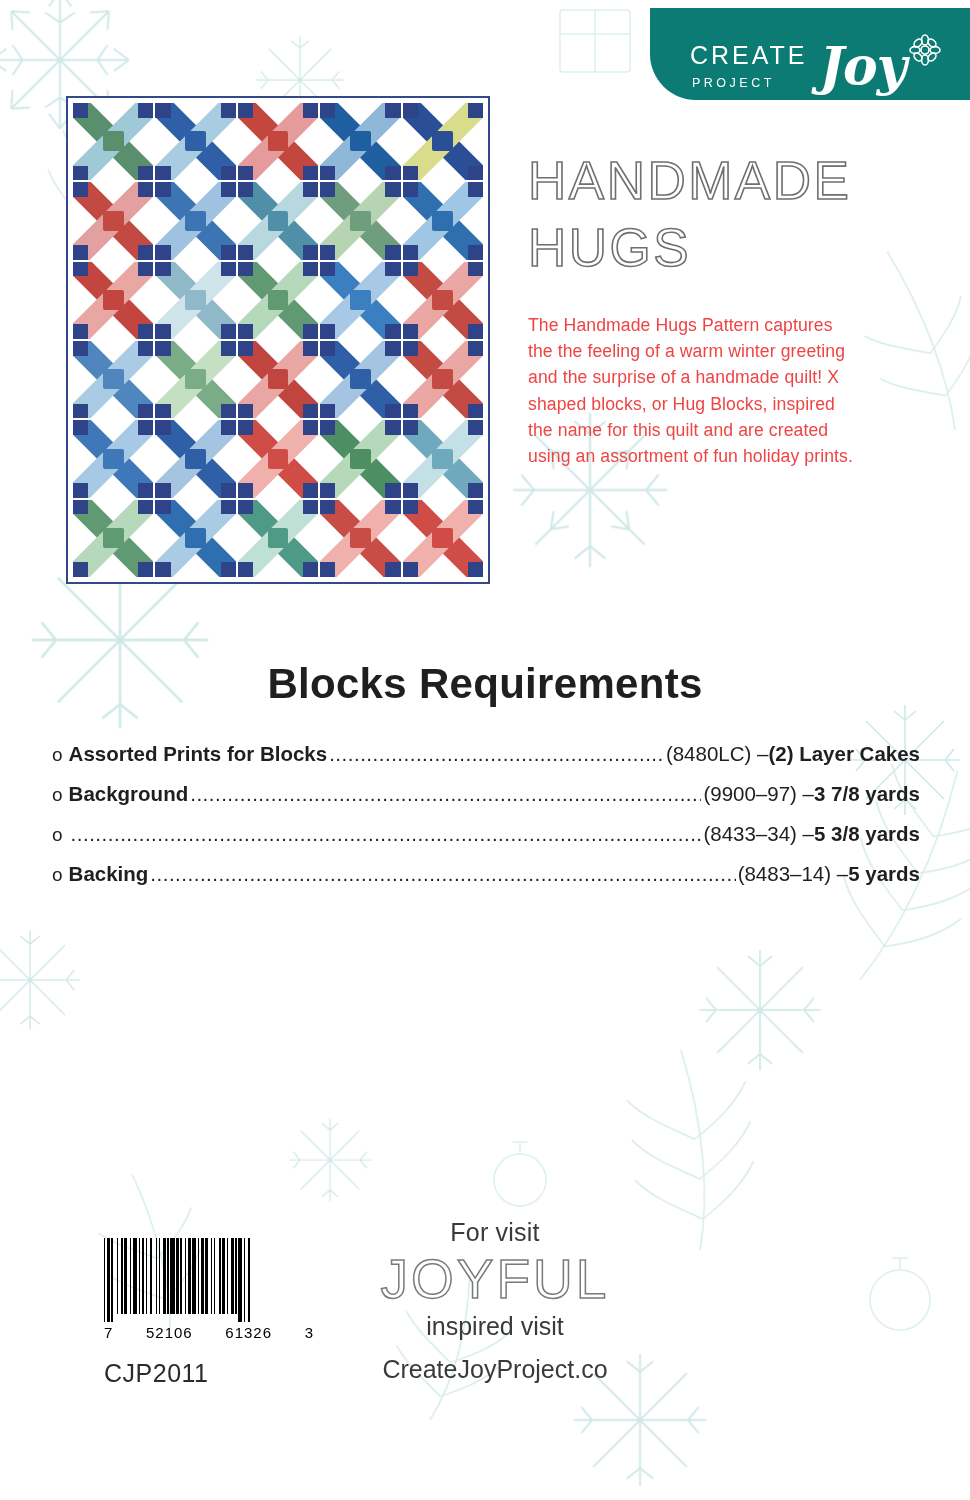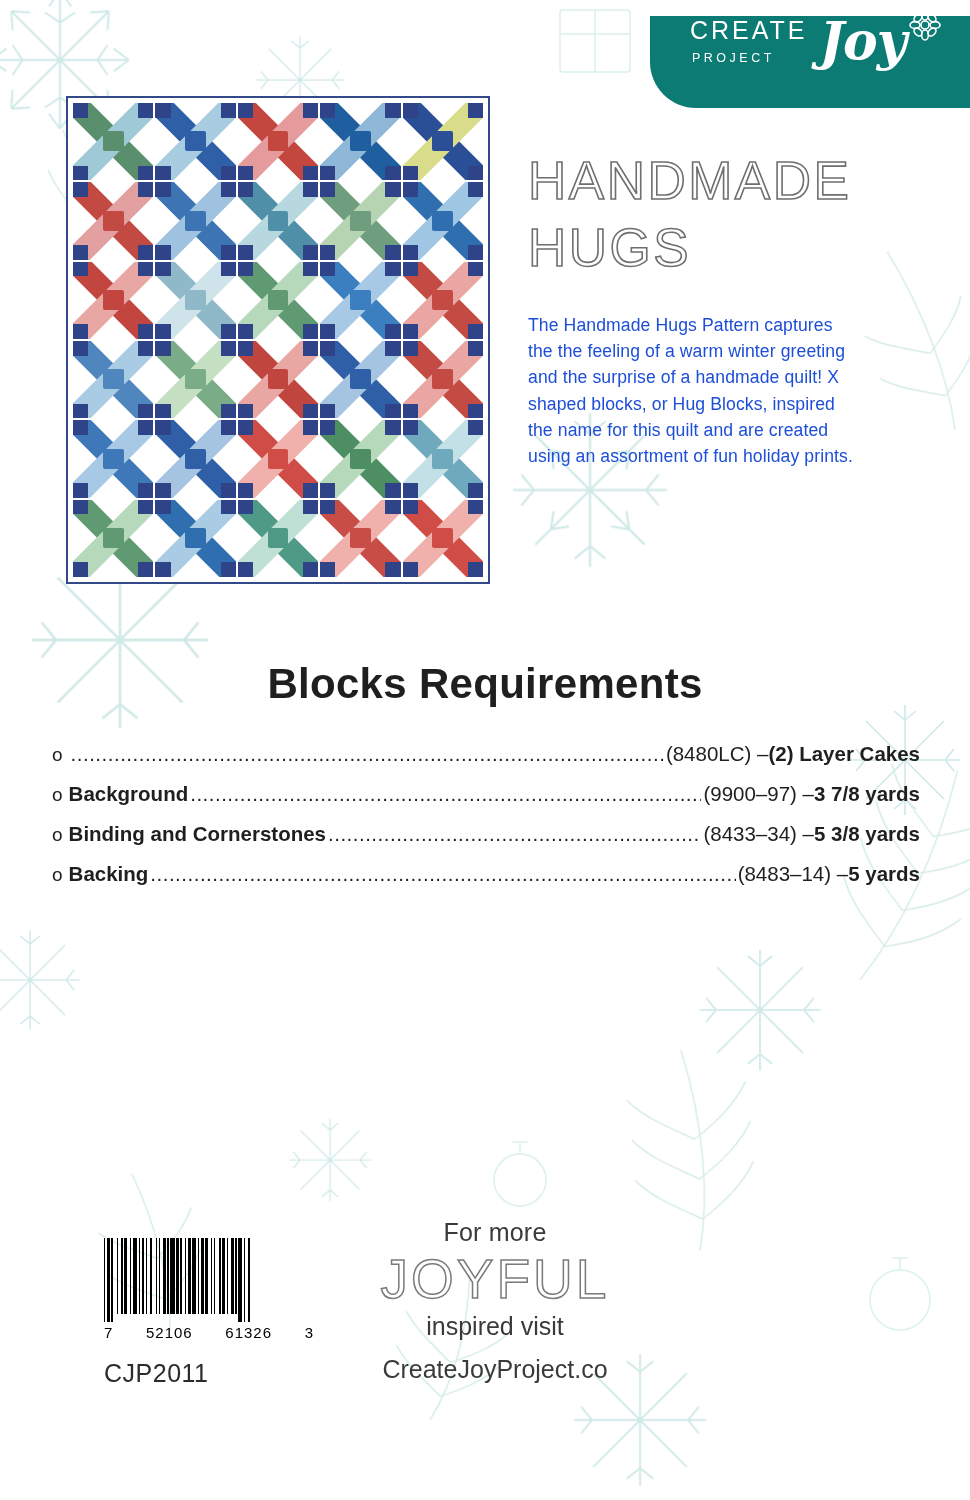--- a/index.html
+++ b/index.html
@@ -23,29 +23,29 @@
     overflow: hidden;
     pointer-events: none;
   }
   .bg-layer svg {
     position: absolute;
   }
 
   
   .brand-badge {
     position: absolute;
-    top: 16px;
+    top: 8px;
     right: 0;
     width: 320px;
     height: 92px;
     background: #0c7b73;
     border-bottom-left-radius: 46px;
     color: #ffffff;
     display: flex;
-    align-items: flex-start;
+    align-items: flex-end;
     justify-content: center;
   }
   .brand-inner {
     display: flex;
     align-items: center;
     gap: 6px;
     transform: translate(6px, -4px);
   }
   .brand-stack {
     display: flex;
@@ -152,21 +152,21 @@
     line-height: 1.26;
     color: transparent;
     -webkit-text-stroke: 1.6px #6f6f6f;
     text-transform: uppercase;
     margin: 0;
   }
   .description {
     margin-top: 30px;
     font-size: 17.6px;
     line-height: 1.5;
-    color: #1d4ed8;
+    color: #ef4444;
     width: 330px;
     letter-spacing: 0.1px;
   }
 
   
   .fabric-heading {
     position: absolute;
     left: 0;
     right: 0;
     top: 660px;
@@ -674,34 +674,34 @@
     <span>HANDMADE</span><br>
     <span>HUGS</span>
   </h1>
   <p class="description">The Handmade Hugs Pattern captures the the feeling of a warm winter greeting and the surprise of a handmade quilt! X shaped blocks, or Hug Blocks, inspired the name for this quilt and are created using an assortment of fun holiday prints.</p>
 </div>
 
 <div class="fabric-heading">Blocks Requirements</div>
 <div class="fabric-list" id="fabric-list">
     <div class="fabric-row">
       <span class="fabric-bullet">o</span>
+      <span class="fabric-name">Assorted Prints for Blocks</span>
       <span class="dots">........................................................................................................................................................................................................</span>
       <span class="fabric-sku">(8480LC) – </span>
       <span class="fabric-amount">(2) Layer Cakes</span>
     </div>
     <div class="fabric-row">
       <span class="fabric-bullet">o</span>
       <span class="fabric-name">Background</span>
       <span class="dots">........................................................................................................................................................................................................</span>
       <span class="fabric-sku">(9900–97) – </span>
       <span class="fabric-amount">3 7/8 yards</span>
     </div>
     <div class="fabric-row">
       <span class="fabric-bullet">o</span>
-      <span class="fabric-name">Binding and Cornerstones</span>
       <span class="dots">........................................................................................................................................................................................................</span>
       <span class="fabric-sku">(8433–34) – </span>
       <span class="fabric-amount">5 3/8 yards</span>
     </div>
     <div class="fabric-row">
       <span class="fabric-bullet">o</span>
       <span class="fabric-name">Backing</span>
       <span class="dots">........................................................................................................................................................................................................</span>
       <span class="fabric-sku">(8483–14) – </span>
       <span class="fabric-amount">5 yards</span>
@@ -784,17 +784,17 @@
   <div class="barcode-digits">
     <span>7</span>
     <span>52106</span>
     <span>61326</span>
     <span>3</span>
   </div>
   <div class="sku-code">CJP2011</div>
 </div>
 
 <div class="promo">
-  <div class="promo-line1">For more</div>
+  <div class="promo-line1">For visit</div>
   <div class="promo-joyful">JOYFUL</div>
   <div class="promo-line2">inspired visit</div>
   <div class="promo-url">CreateJoyProject.co</div>
 </div>
 
 </body></html>

